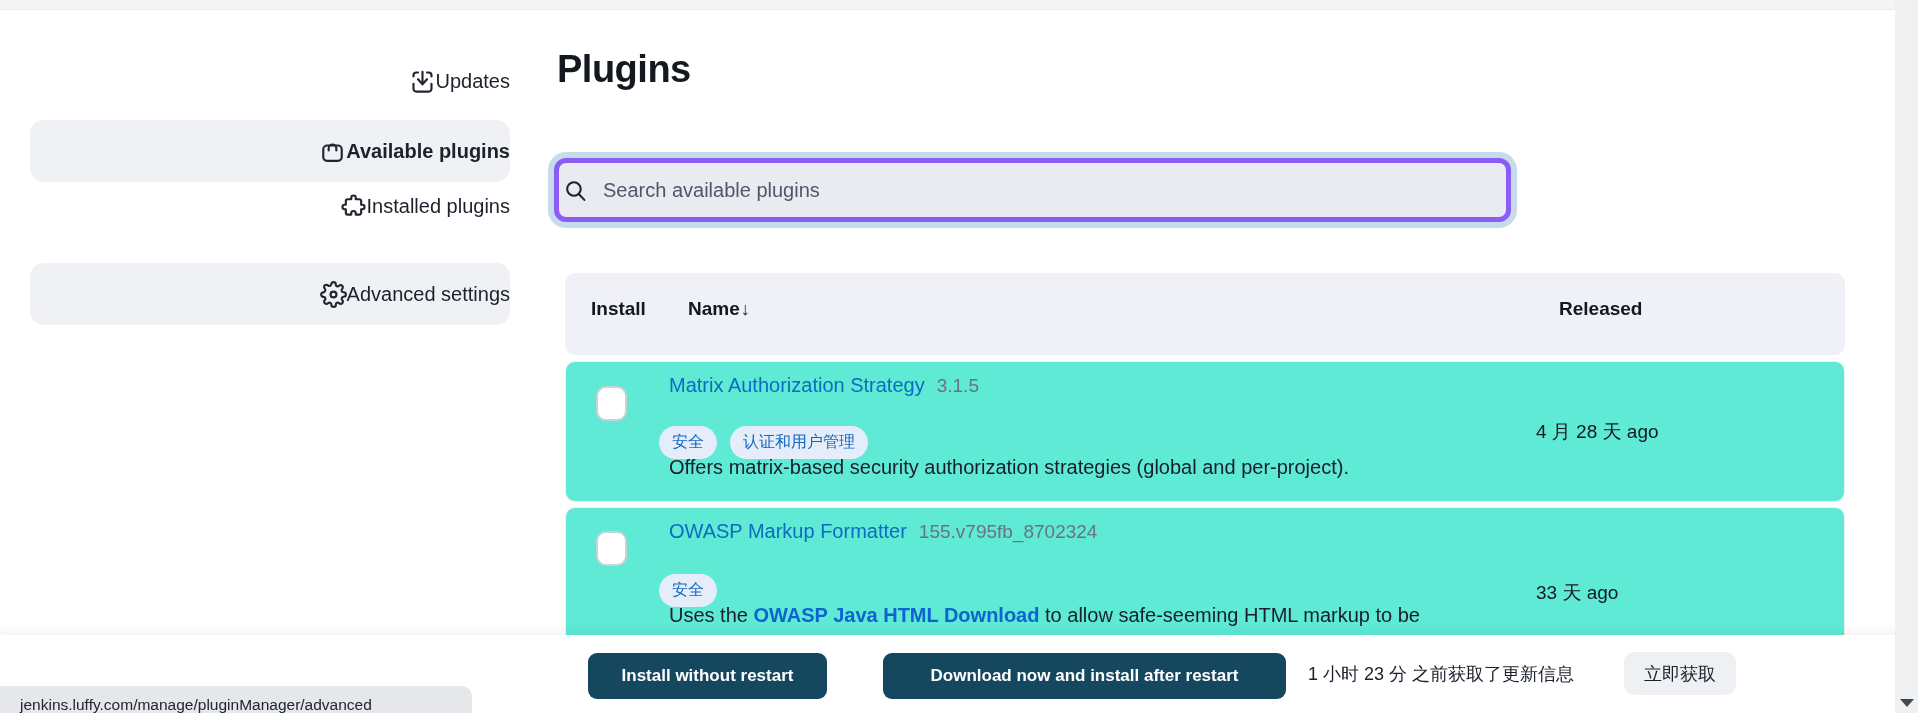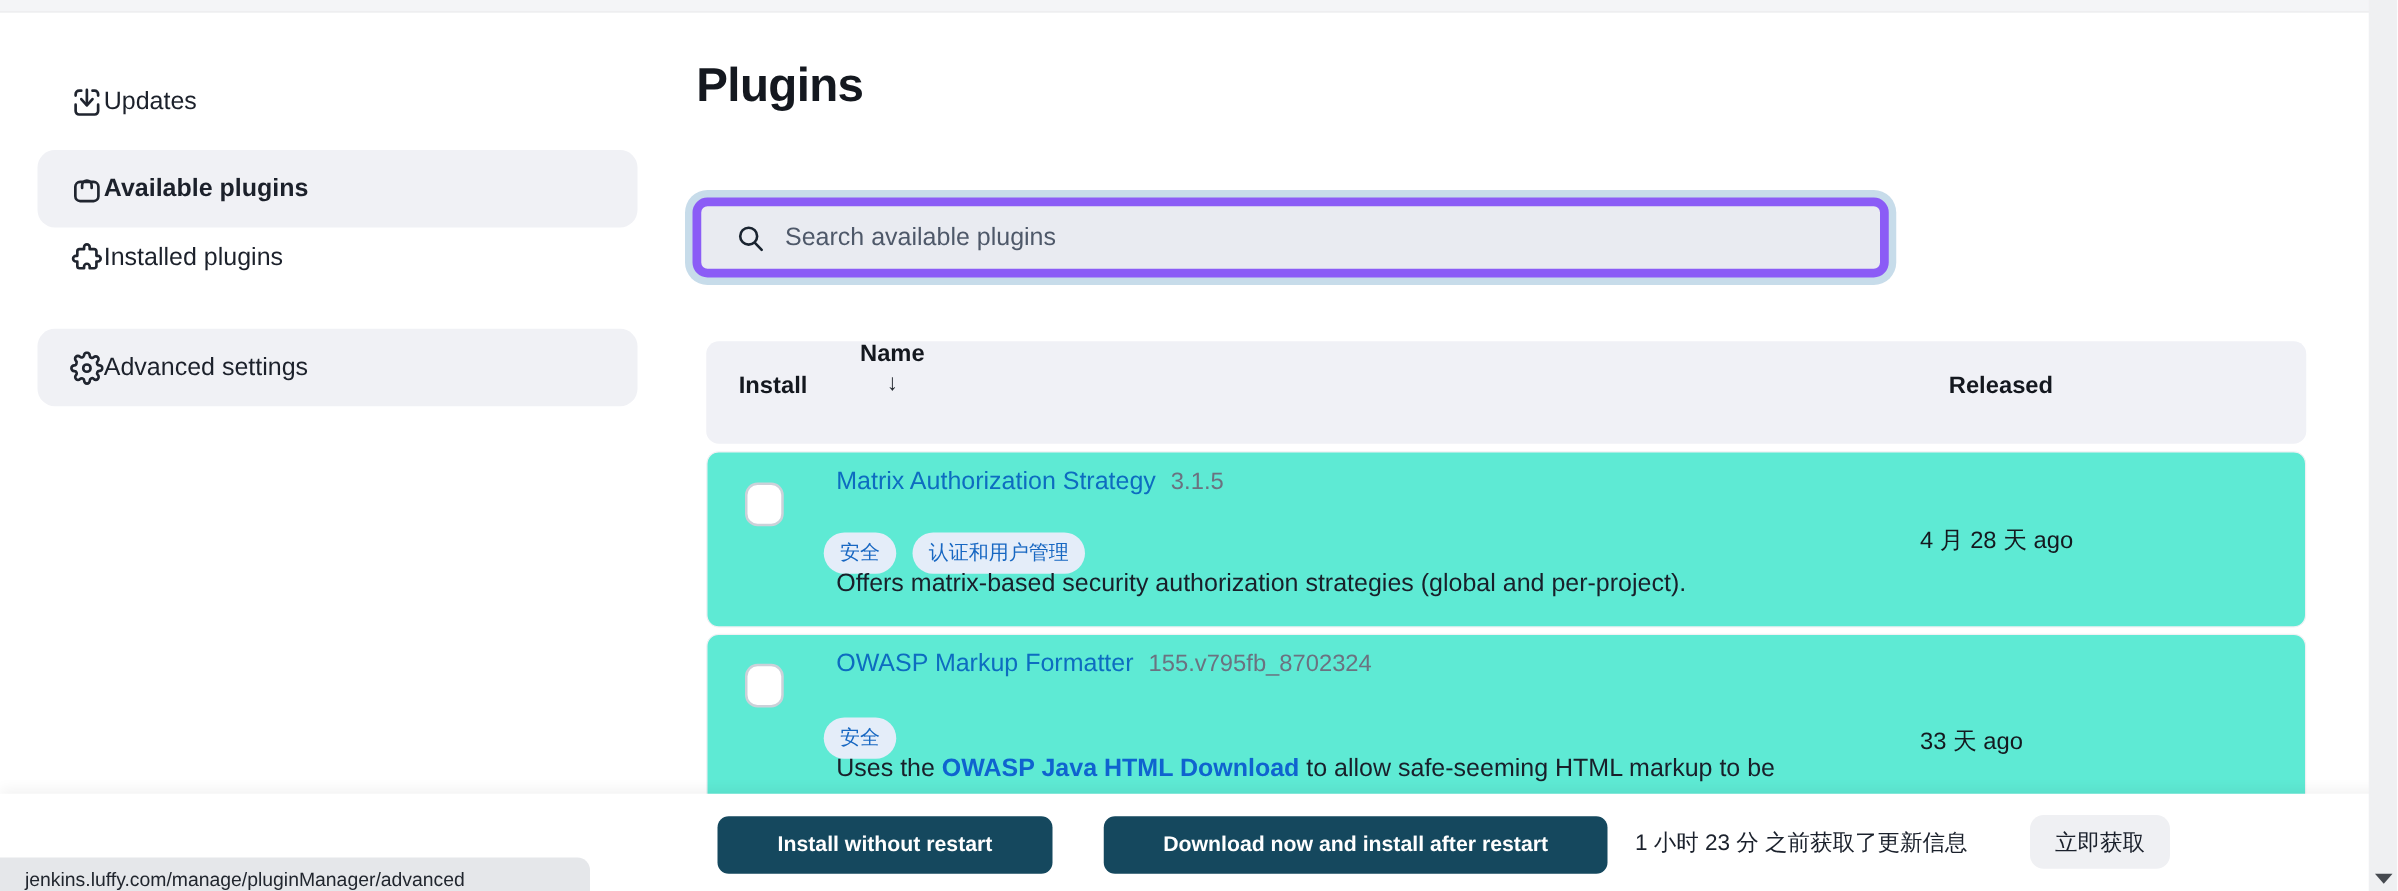--- a/index.html
+++ b/index.html
@@ -8,54 +8,54 @@
   .screen { position:relative; width:1918px; height:713px; background:#fff; overflow:hidden; }
 
   
   .top-strip { position:absolute; left:0; top:0; width:1918px; height:10px;
                background:#f4f5f7; border-bottom:1px solid #ebecee; z-index:1; }
 
   
   .sidebar { position:absolute; left:30px; top:0; width:480px; z-index:2; }
   .side-item { position:absolute; left:0; width:480px; height:60px; display:flex;
                align-items:center; padding-left:26px; border-radius:14px;
-               color:#1c212b; font-size:20px; cursor:pointer; }
+               color:#1c212b; font-size:20px; cursor:pointer;justify-content:flex-end; }
   .side-item .icn { width:27px; height:27px; flex:0 0 27px; display:block; }
   .side-item .icn svg { width:27px; height:27px; stroke:#20252f; fill:none;
                         stroke-width:1.9; stroke-linecap:round; stroke-linejoin:round; }
   .side-item.is-active { background:#f0f1f5; font-weight:bold; }
   .side-item.is-hover  { background:#f0f1f5; }
   #item-updates   { top:51px; }
   #item-available { top:120px; height:62px; }
   #item-installed { top:176px; }
   #item-advanced  { top:263px; height:62px; }
 
   
   .page-title { position:absolute; left:557px; top:48px; font-size:38px; font-weight:bold;
                 color:#14181f; letter-spacing:-0.5px; z-index:2; }
 
   .search-glow { position:absolute; left:548px; top:152px; width:969px; height:76px;
                  background:#c7dcea; border-radius:18px; z-index:2; }
   .search-field { position:absolute; left:6px; top:6px; right:6px; bottom:6px;
-                  background:#e9ebf1; border:7px solid #8b5cf6; border-radius:12px;
-                  display:flex; align-items:center; padding-left:27px; gap:15px; }
+                  background:#e9ebf1; border:5px solid #8b5cf6; border-radius:12px;
+                  display:flex; align-items:center; padding-left:4px; gap:15px; }
   .search-field svg { width:25px; height:25px; stroke:#1a2430; fill:none;
                       stroke-width:2; stroke-linecap:round; flex:0 0 25px; }
   .search-field input { flex:1; border:none; outline:none; background:transparent;
                         font-family:"Liberation Sans", sans-serif;
                         font-size:20px; color:#20262f; padding-right:20px; }
   .search-field input::placeholder { color:#4e5869; opacity:1; }
 
   
   .plugin-table { position:absolute; left:565px; top:273px; width:1280px; z-index:2; }
   .thead { position:relative; height:82px; background:#f0f1f6; border-radius:10px;
            font-size:19px; font-weight:bold; color:#14181f; }
   .thead .th { position:absolute; top:0; height:72px; display:flex; align-items:center; }
   .th-install  { left:26px; }
-  .th-name     { left:123px; gap:1px;flex-direction:column; }
+  .th-name     { left:123px; gap:1px; }
   .th-released { left:994px; }
   .sort-arrow  { font-weight:normal; font-size:18px; color:#23282f; }
 
   .prow { position:relative; background:#5eead4; border:1px solid #f0f1f4; border-radius:10px; }
   #row-0 { margin-top:6px;  height:141px; }
   #row-1 { margin-top:5px;  height:225px; }
   .checkbox { position:absolute; left:30px; width:31px; height:35px; border-radius:10px;
               border:2px solid #ccd1d9; background:#fff; cursor:pointer; }
   #row-0 .checkbox { top:24px; }
   #row-1 .checkbox { top:23px; }
@@ -76,21 +76,21 @@
   .released-cell { position:absolute; left:970px; font-size:19px; color:#14181f; }
   #row-0 .released-cell { top:0; bottom:0; display:flex; align-items:center; }
   #row-1 .released-cell { top:72px; }
 
   
   .footer { position:absolute; left:0; top:635px; width:1918px; height:78px; background:#fff;
             box-shadow:0 -4px 10px rgba(0,0,0,0.05); z-index:5; }
   .btn-primary { position:absolute; top:18px; height:46px; background:#15485e; color:#fff;
                  border:none; border-radius:9px; font-family:"Liberation Sans", sans-serif;
                  font-size:17px; font-weight:bold; cursor:pointer; }
-  #btn-install  { left:574px; width:268px; }
+  #btn-install  { left:588px; width:239px; }
   #btn-download { left:883px; width:403px; }
   .update-status { position:absolute; left:1308px; top:0; height:78px; display:flex;
                    align-items:center; font-size:18px; color:#1b212c; }
   .btn-check-now { position:absolute; left:1624px; top:17px; width:112px; height:43px;
                    background:#eff0f3; color:#1b212c; border:none; border-radius:11px;
                    font-family:"Liberation Sans", sans-serif; font-size:18px; cursor:pointer; }
 
   
   .status-tooltip { position:absolute; left:0; top:686px; width:472px; height:42px;
                     background:#e5e7ea; border-top-right-radius:10px; z-index:6;

